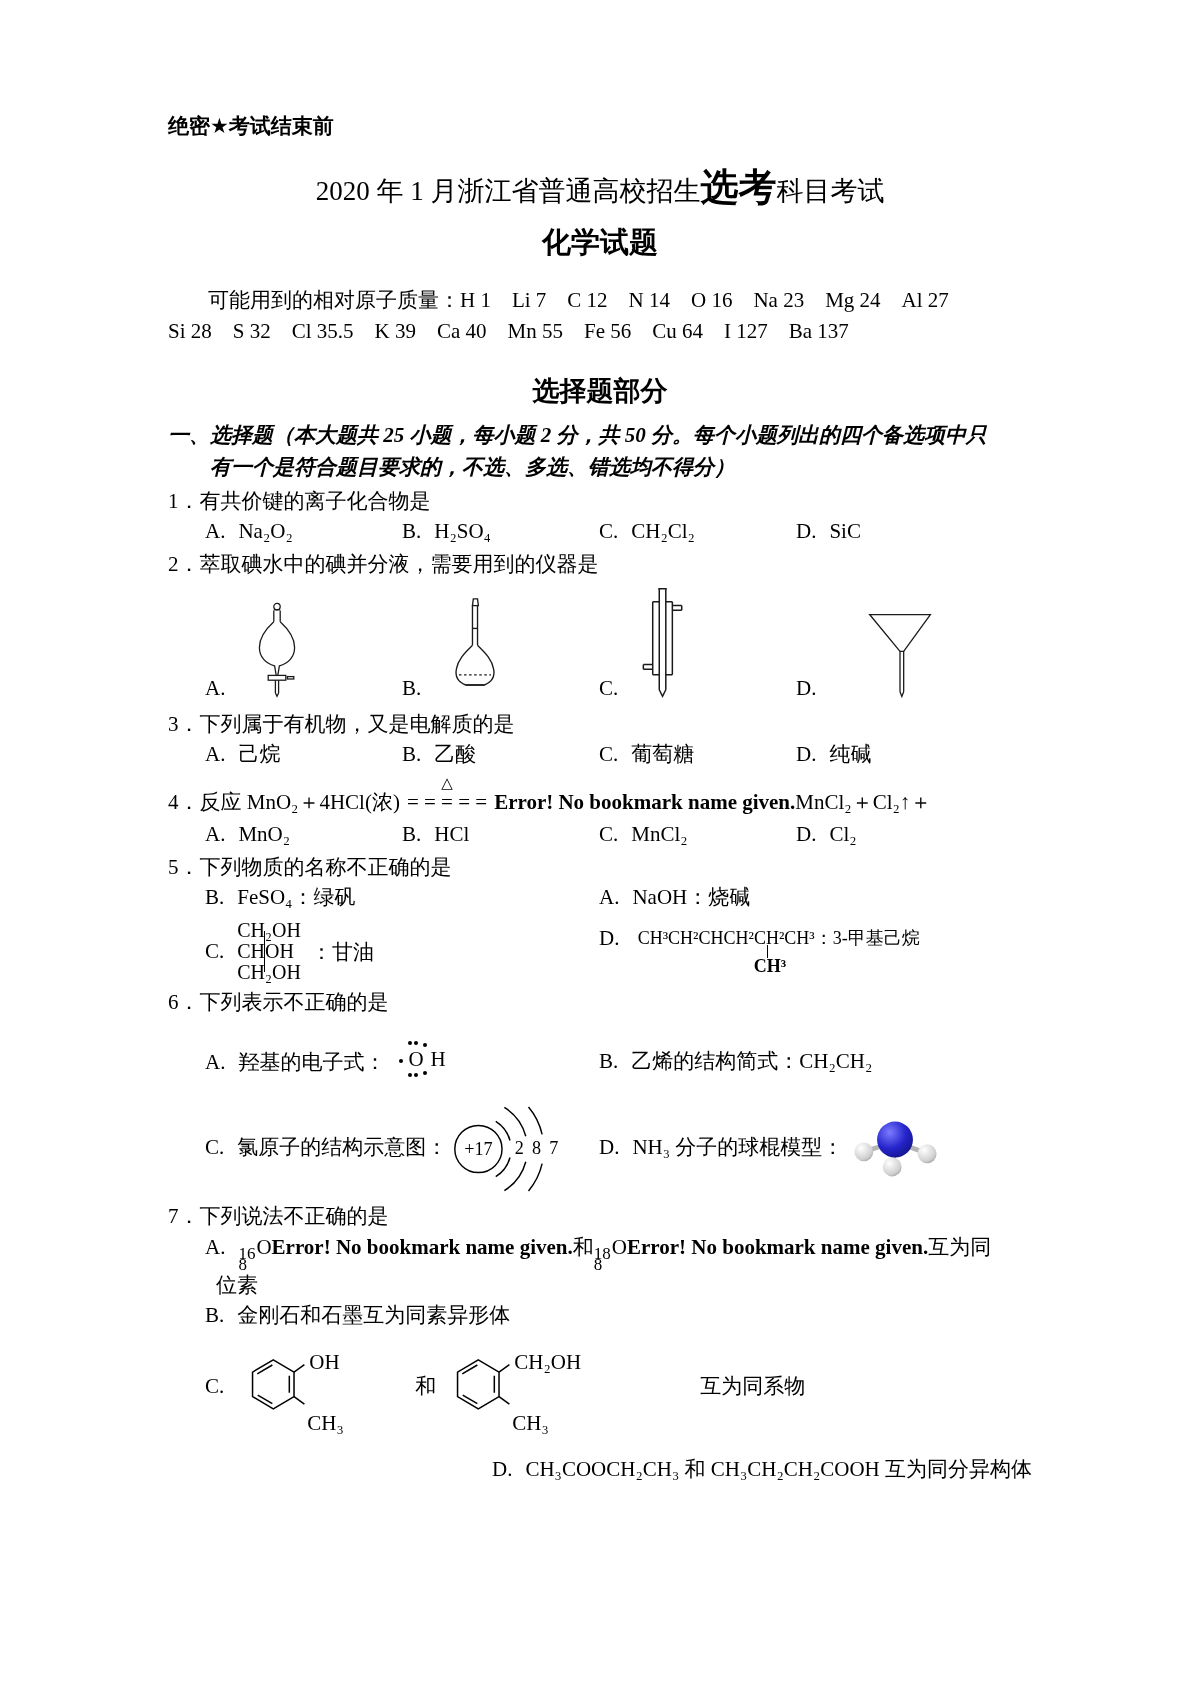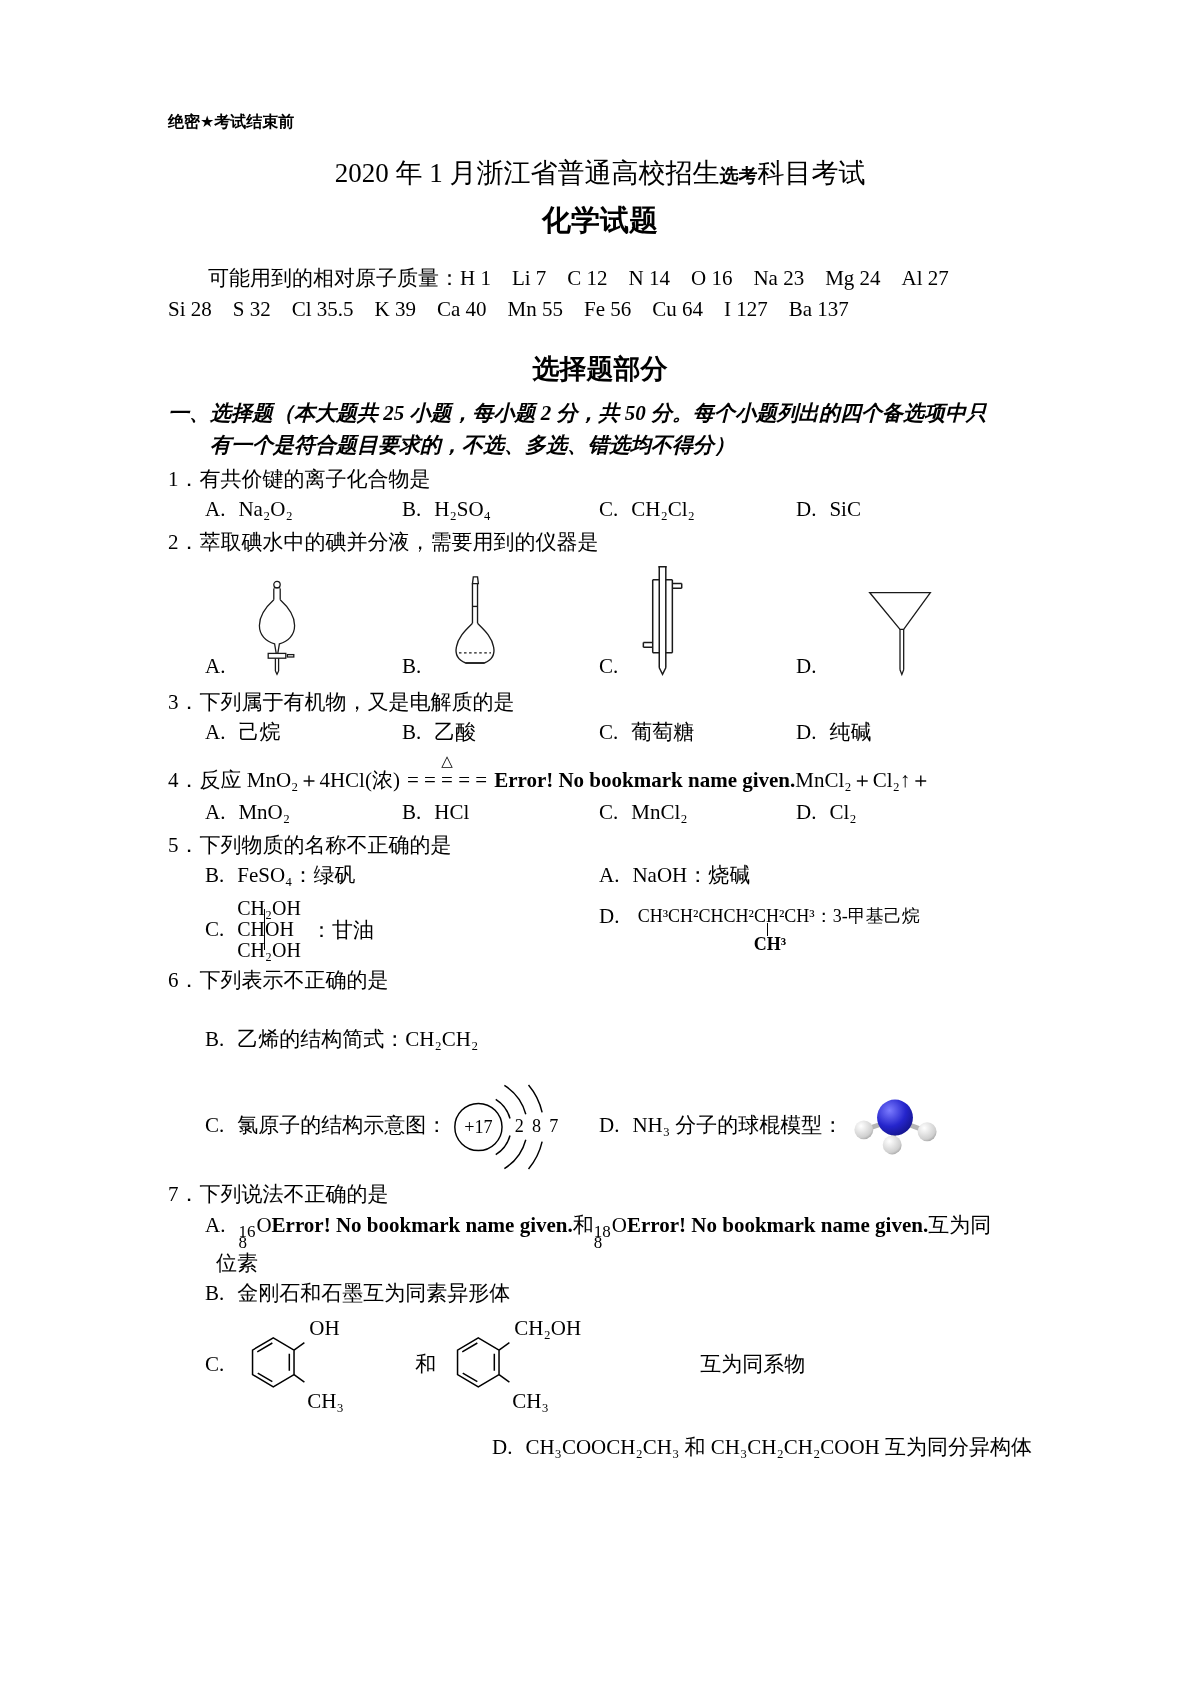--- a/index.html
+++ b/index.html
@@ -1,23 +1,23 @@
 <!DOCTYPE html>
 <html><head>
 <meta charset="utf-8">
 <style>
   html,body { margin:0; padding:0; background:#ffffff; }
   body { width:1200px; height:1698px; color:#000;
          font-family:"Liberation Serif","DejaVu Serif",serif; font-size:21px; }
   .page { padding:112px 168px 0 168px; width:864px; }
 
-  .secrecy { font-family:"Liberation Sans","DejaVu Sans",sans-serif; font-weight:bold; font-size:16px; }
+  .secrecy { font-family:"Liberation Sans","DejaVu Sans",sans-serif; font-weight:bold; font-size:21px; }
 
   .title1 { text-align:center; margin-top:22px; font-size:27px; }
-  .t-em   { font-family:"Liberation Sans","DejaVu Sans",sans-serif; font-weight:bold; font-size:19px; }
+  .t-em   { font-family:"Liberation Sans","DejaVu Sans",sans-serif; font-weight:bold; font-size:38px; }
   .subject{ text-align:center; margin-top:10px; font-family:"Liberation Sans","DejaVu Sans",sans-serif;
             font-weight:bold; font-size:29px; }
 
   .masses { margin-top:22px; line-height:31px; }
   .masses .m1 { text-indent:40px; }
 
   .part-title { text-align:center; margin-top:26px; font-family:Liberation Sans, sans-serif;
                 font-weight:bold; font-size:27px; }
 
   .inst { margin-top:10px; line-height:32px; font-weight:bold; font-style:italic; }
@@ -67,21 +67,21 @@
 
   
   .q7a { padding-left:37px; line-height:32px; }
   .q7a2 { padding-left:48px; line-height:30px; }
   .iso { display:inline-flex; flex-direction:column; align-items:flex-start; font-size:17px; line-height:11px;
          vertical-align:-5px; margin-right:1px; }
   .q7c { display:flex; padding-left:37px; align-items:center; margin:6px 0; }
   .benz { position:relative; display:inline-block; height:100px; }
   .b1 { width:178px; } .b2 { width:210px; }
   .benz svg { position:absolute; left:8px; top:16px; }
-  .benz .top { position:absolute; left:72px; top:2px; }
+  .benz .top { position:absolute; left:72px; top:14px; }
   .benz .bot { position:absolute; left:70px; bottom:0; }
   .q7c .mid { margin:0 6px 0 0; }
   .q7c .tail { margin-left:48px; }
   .q7d { padding-left:37px; line-height:30px; margin-top:18px;text-align:right; }
 </style>
 </head>
 <body>
 
 <div class="page">
 
@@ -193,20 +193,33 @@
       <span class="d5wrap">
         <span>CH³CH²CHCH²CH²CH³：3-甲基己烷</span>
         <span class="d5bond"></span>
         <span class="d5branch">CH³</span>
       </span>
     </span>
   </div>
 
   <div class="stem">6．下列表示不正确的是</div>
   <div class="q6row q6r1">
+    <span>
+      <span class="lab">A.</span><span>羟基的电子式：</span><span class="edot">
+        <i class="dot d-l"></i>
+        <i class="dot d-t1"></i>
+        <i class="dot d-t2"></i>
+        <i class="dot d-t3"></i>
+        <i class="dot d-b1"></i>
+        <i class="dot d-b2"></i>
+        <i class="dot d-b3"></i>
+        <span class="eo">O</span>
+        <span class="eh">H</span>
+      </span>
+    </span>
     <span><span class="lab">B.</span><span>乙烯的结构简式：CH₂CH₂</span></span>
   </div>
   <div class="q6row q6r2">
     <span>
       <span class="lab">C.</span><span>氯原子的结构示意图：</span>
       <svg class="inline-svg" width="118" height="96" viewBox="0 0 130 96" fill="none" stroke="#000" stroke-width="1.6">
         <circle cx="28" cy="48" r="26"></circle>
         <text x="28" y="55" text-anchor="middle" font-size="20" fill="#000" stroke="none">+17</text>
         <path d="M47.1,17.5 A36,36 0 0 1 62.8,38.7 M62.8,57.3 A36,36 0 0 1 47.1,78.5"></path>
         <path d="M56.6,2.2 A54,54 0 0 1 80.2,34 M80.2,62 A54,54 0 0 1 56.6,93.8"></path>

